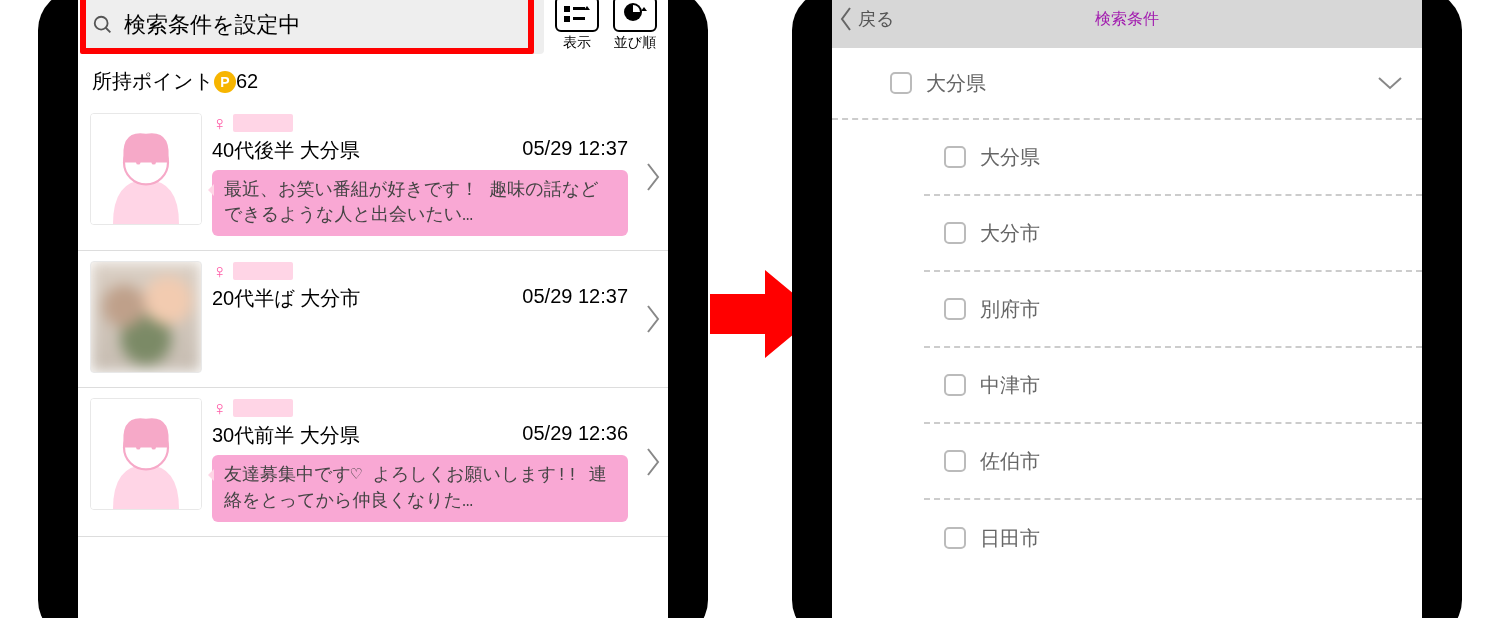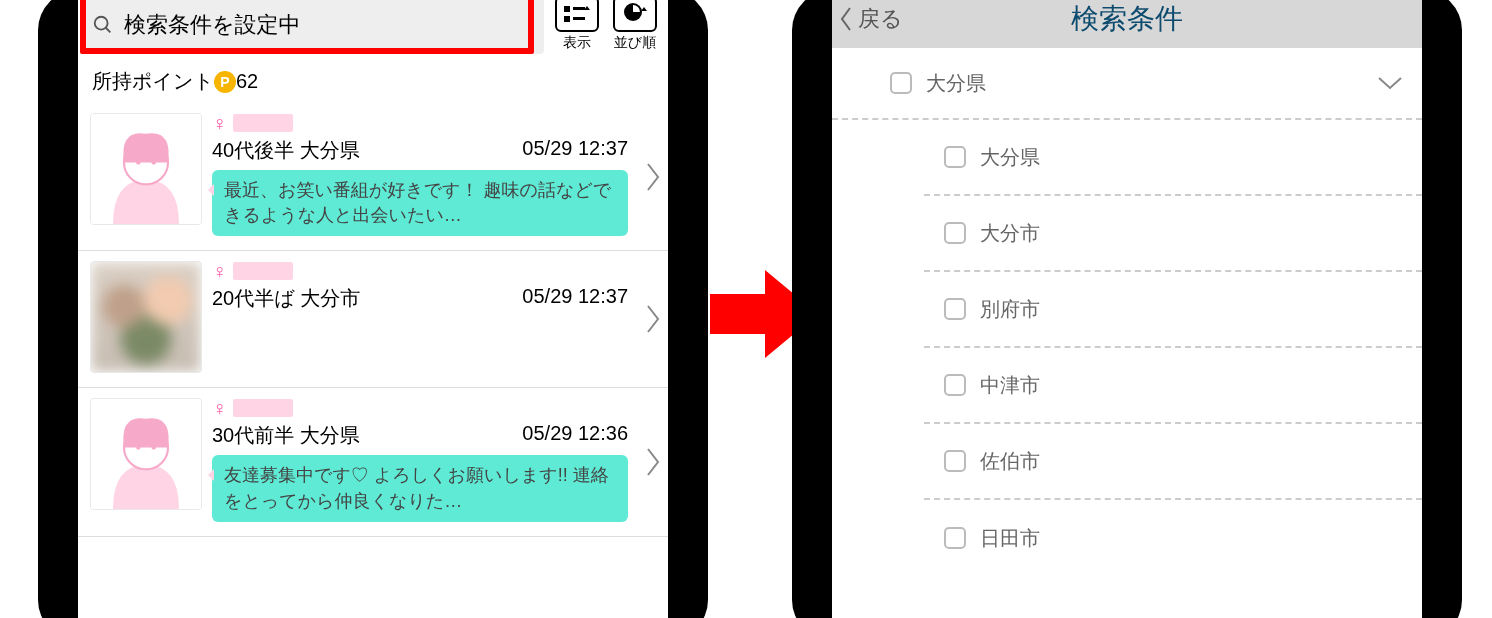--- a/index.html
+++ b/index.html
@@ -106,27 +106,28 @@
       radial-gradient(circle at 50% 70%, #7b8a66 0 26%, transparent 28%),
       linear-gradient(#dacfc4,#c7bdb2);
     filter: blur(7px);
   }
   .item-body { flex: 1; padding-right: 36px; }
   .gender-row { display: flex; align-items: center; gap: 6px; }
   .gender { color: #ff5aa6; font-size: 20px; line-height:1;}
   .blank-name { width: 60px; height: 18px; background: #ffd5e6; border-radius:2px; }
   .meta-row { display: flex; justify-content: space-between; font-size: 20px; margin: 4px 0 6px; gap: 32px; }
   .bubble {
-    background: #5eead4;
+    background: #f9a8d4;
     border-radius: 6px;
     padding: 8px 12px;
     font-size: 18px;
     color: #444;
     line-height: 1.4;
     position: relative;
+    font-family: Liberation Mono, monospace;
   }
   .bubble::before{
     content:"";
     position:absolute;
     left:-10px; top:14px;
     border:6px solid transparent;
     border-right-color:#ffd5e6;
   }
   .chev-next {
     position: absolute;
@@ -136,27 +137,27 @@
 
   
   .r-hdr {
     height: 58px;
     background: #d7d7d7;
     display: flex; align-items: center;
     position: relative;
   }
   .r-back {
     display: flex; align-items: center; gap: 4px;
-    font-size: 22px; color: #555;
+    font-size: 18px; color: #555;
     padding-left: 6px;
   }
   .r-title {
     position: absolute; left: 0; right: 0;
     text-align: center;
-    font-size: 28px; color: #0c4a6e;
+    font-size: 16px; color: #a21caf;
     pointer-events: none;
   }
 
   .filter-row {
     display: flex; align-items: center;
     height: 76px;
     padding-left: 58px;
     font-size: 20px;
     color: #666;
     position: relative;

